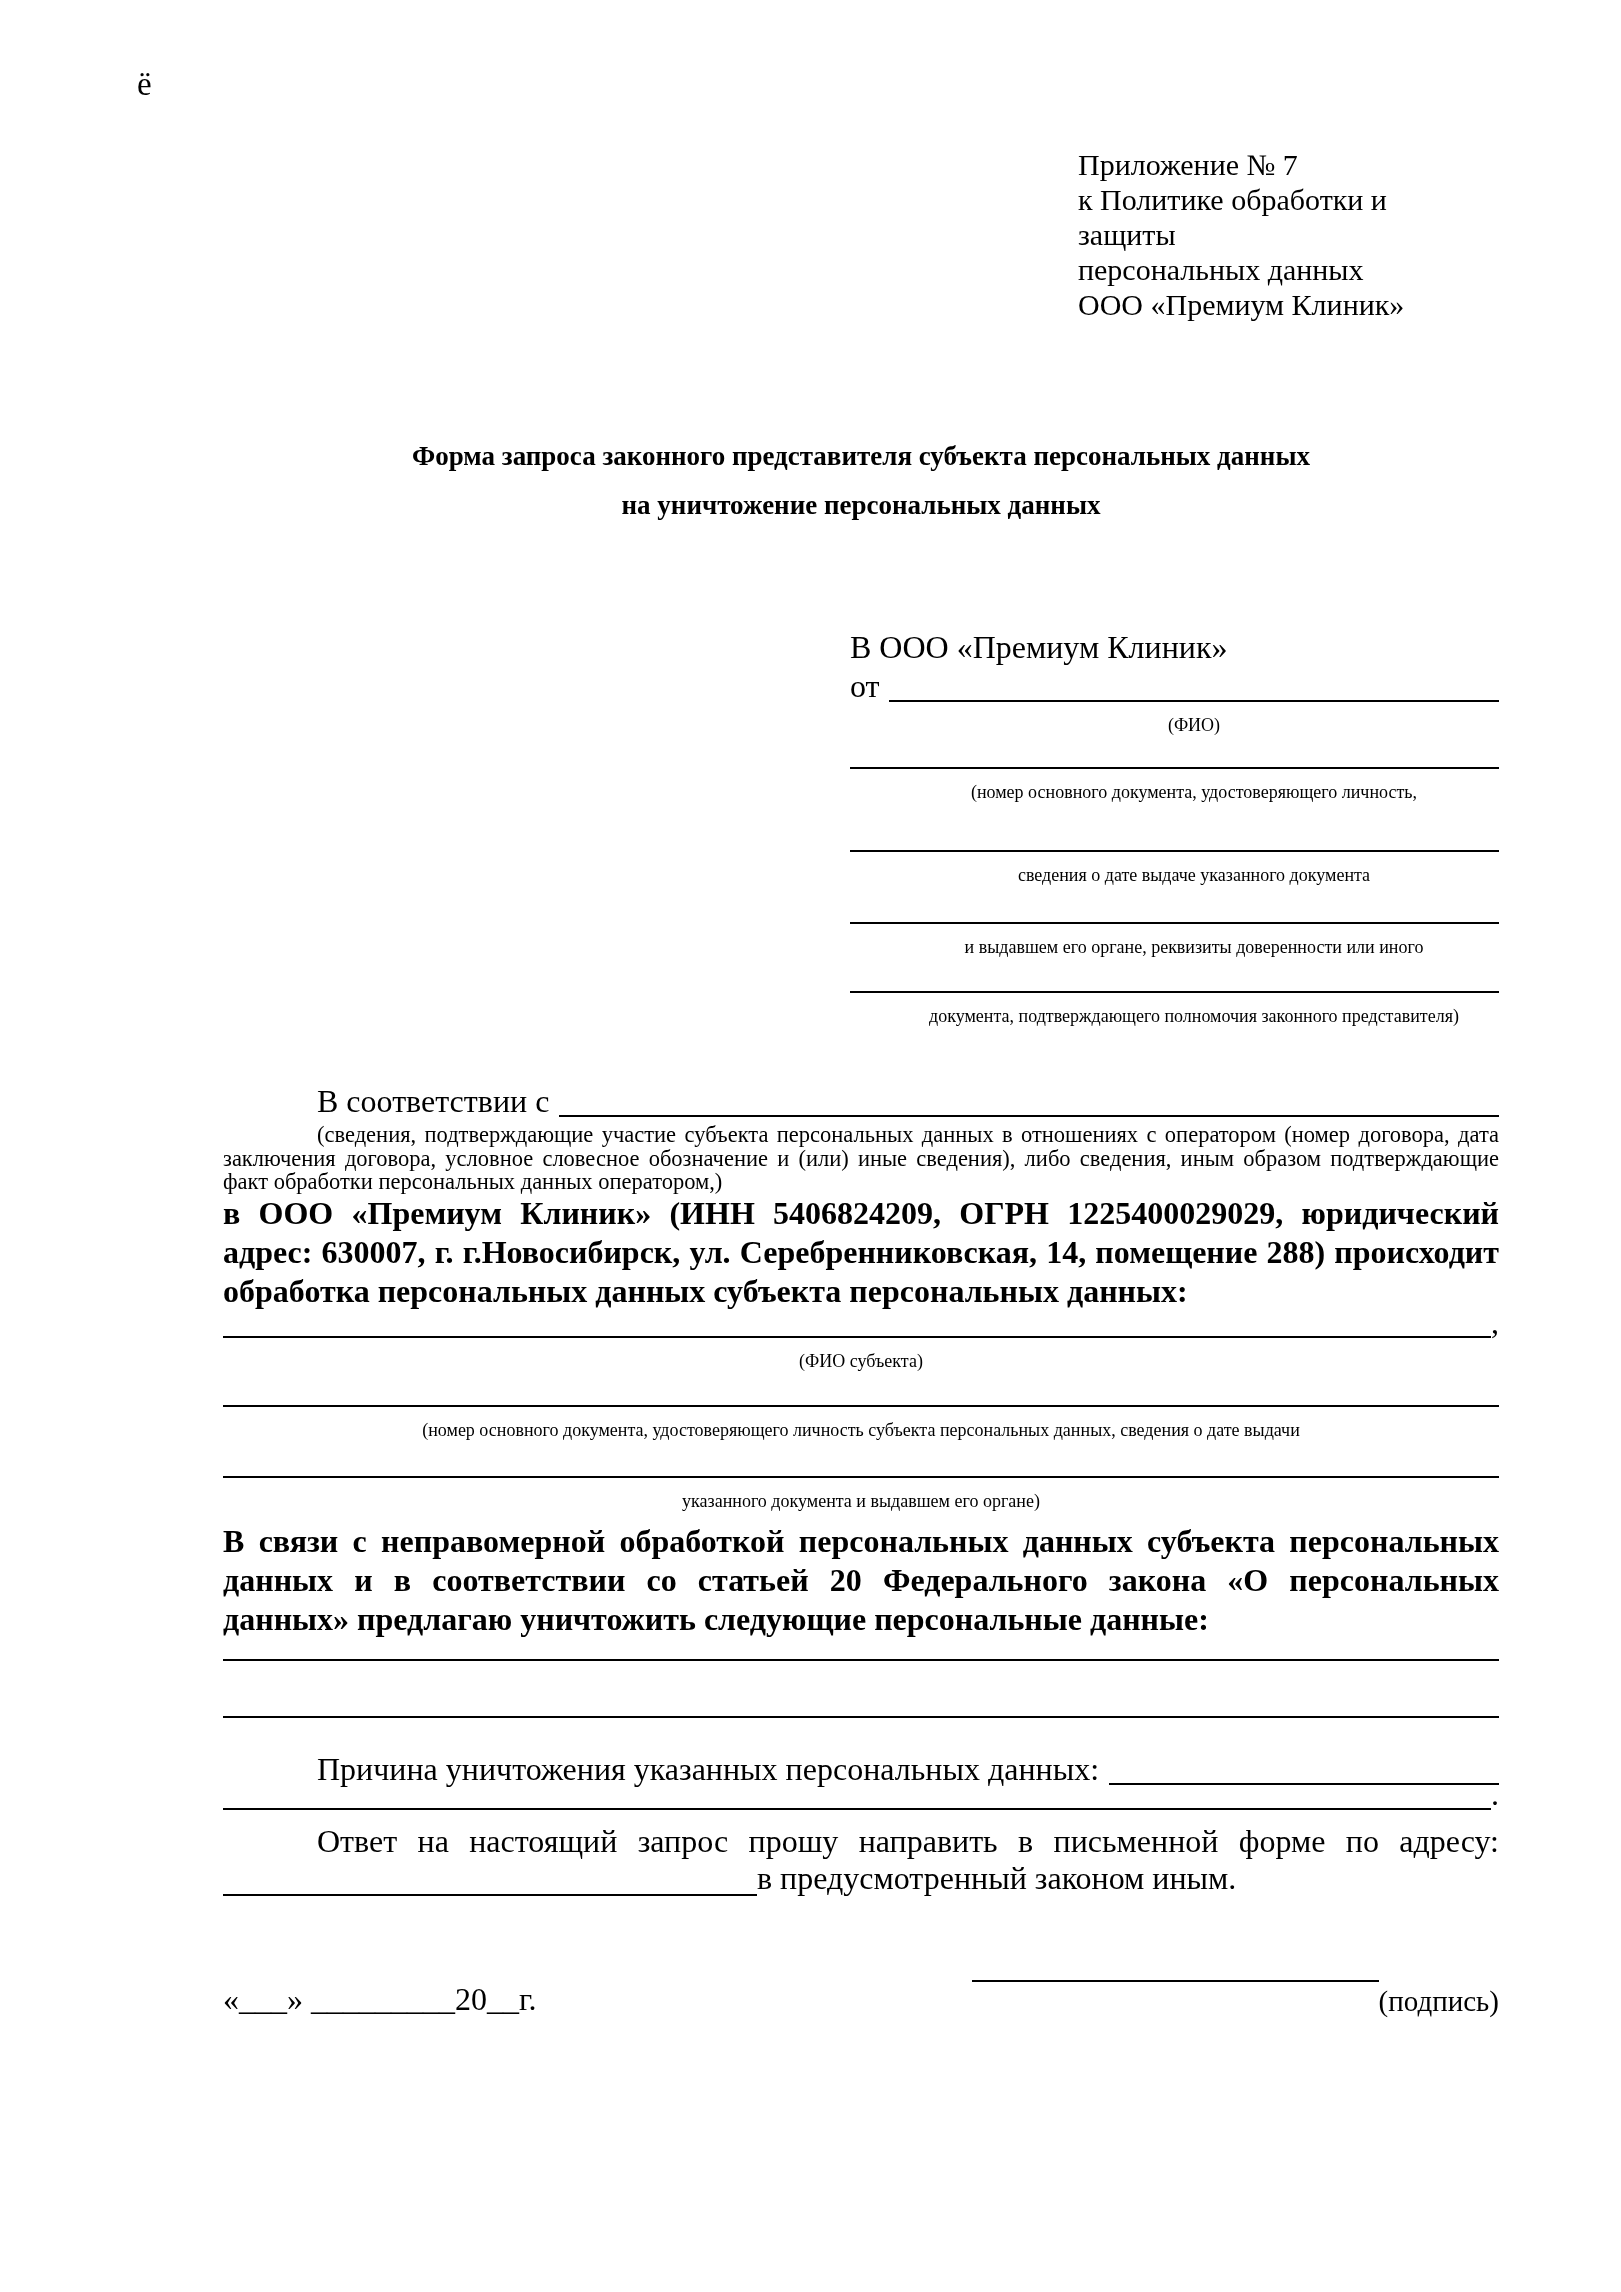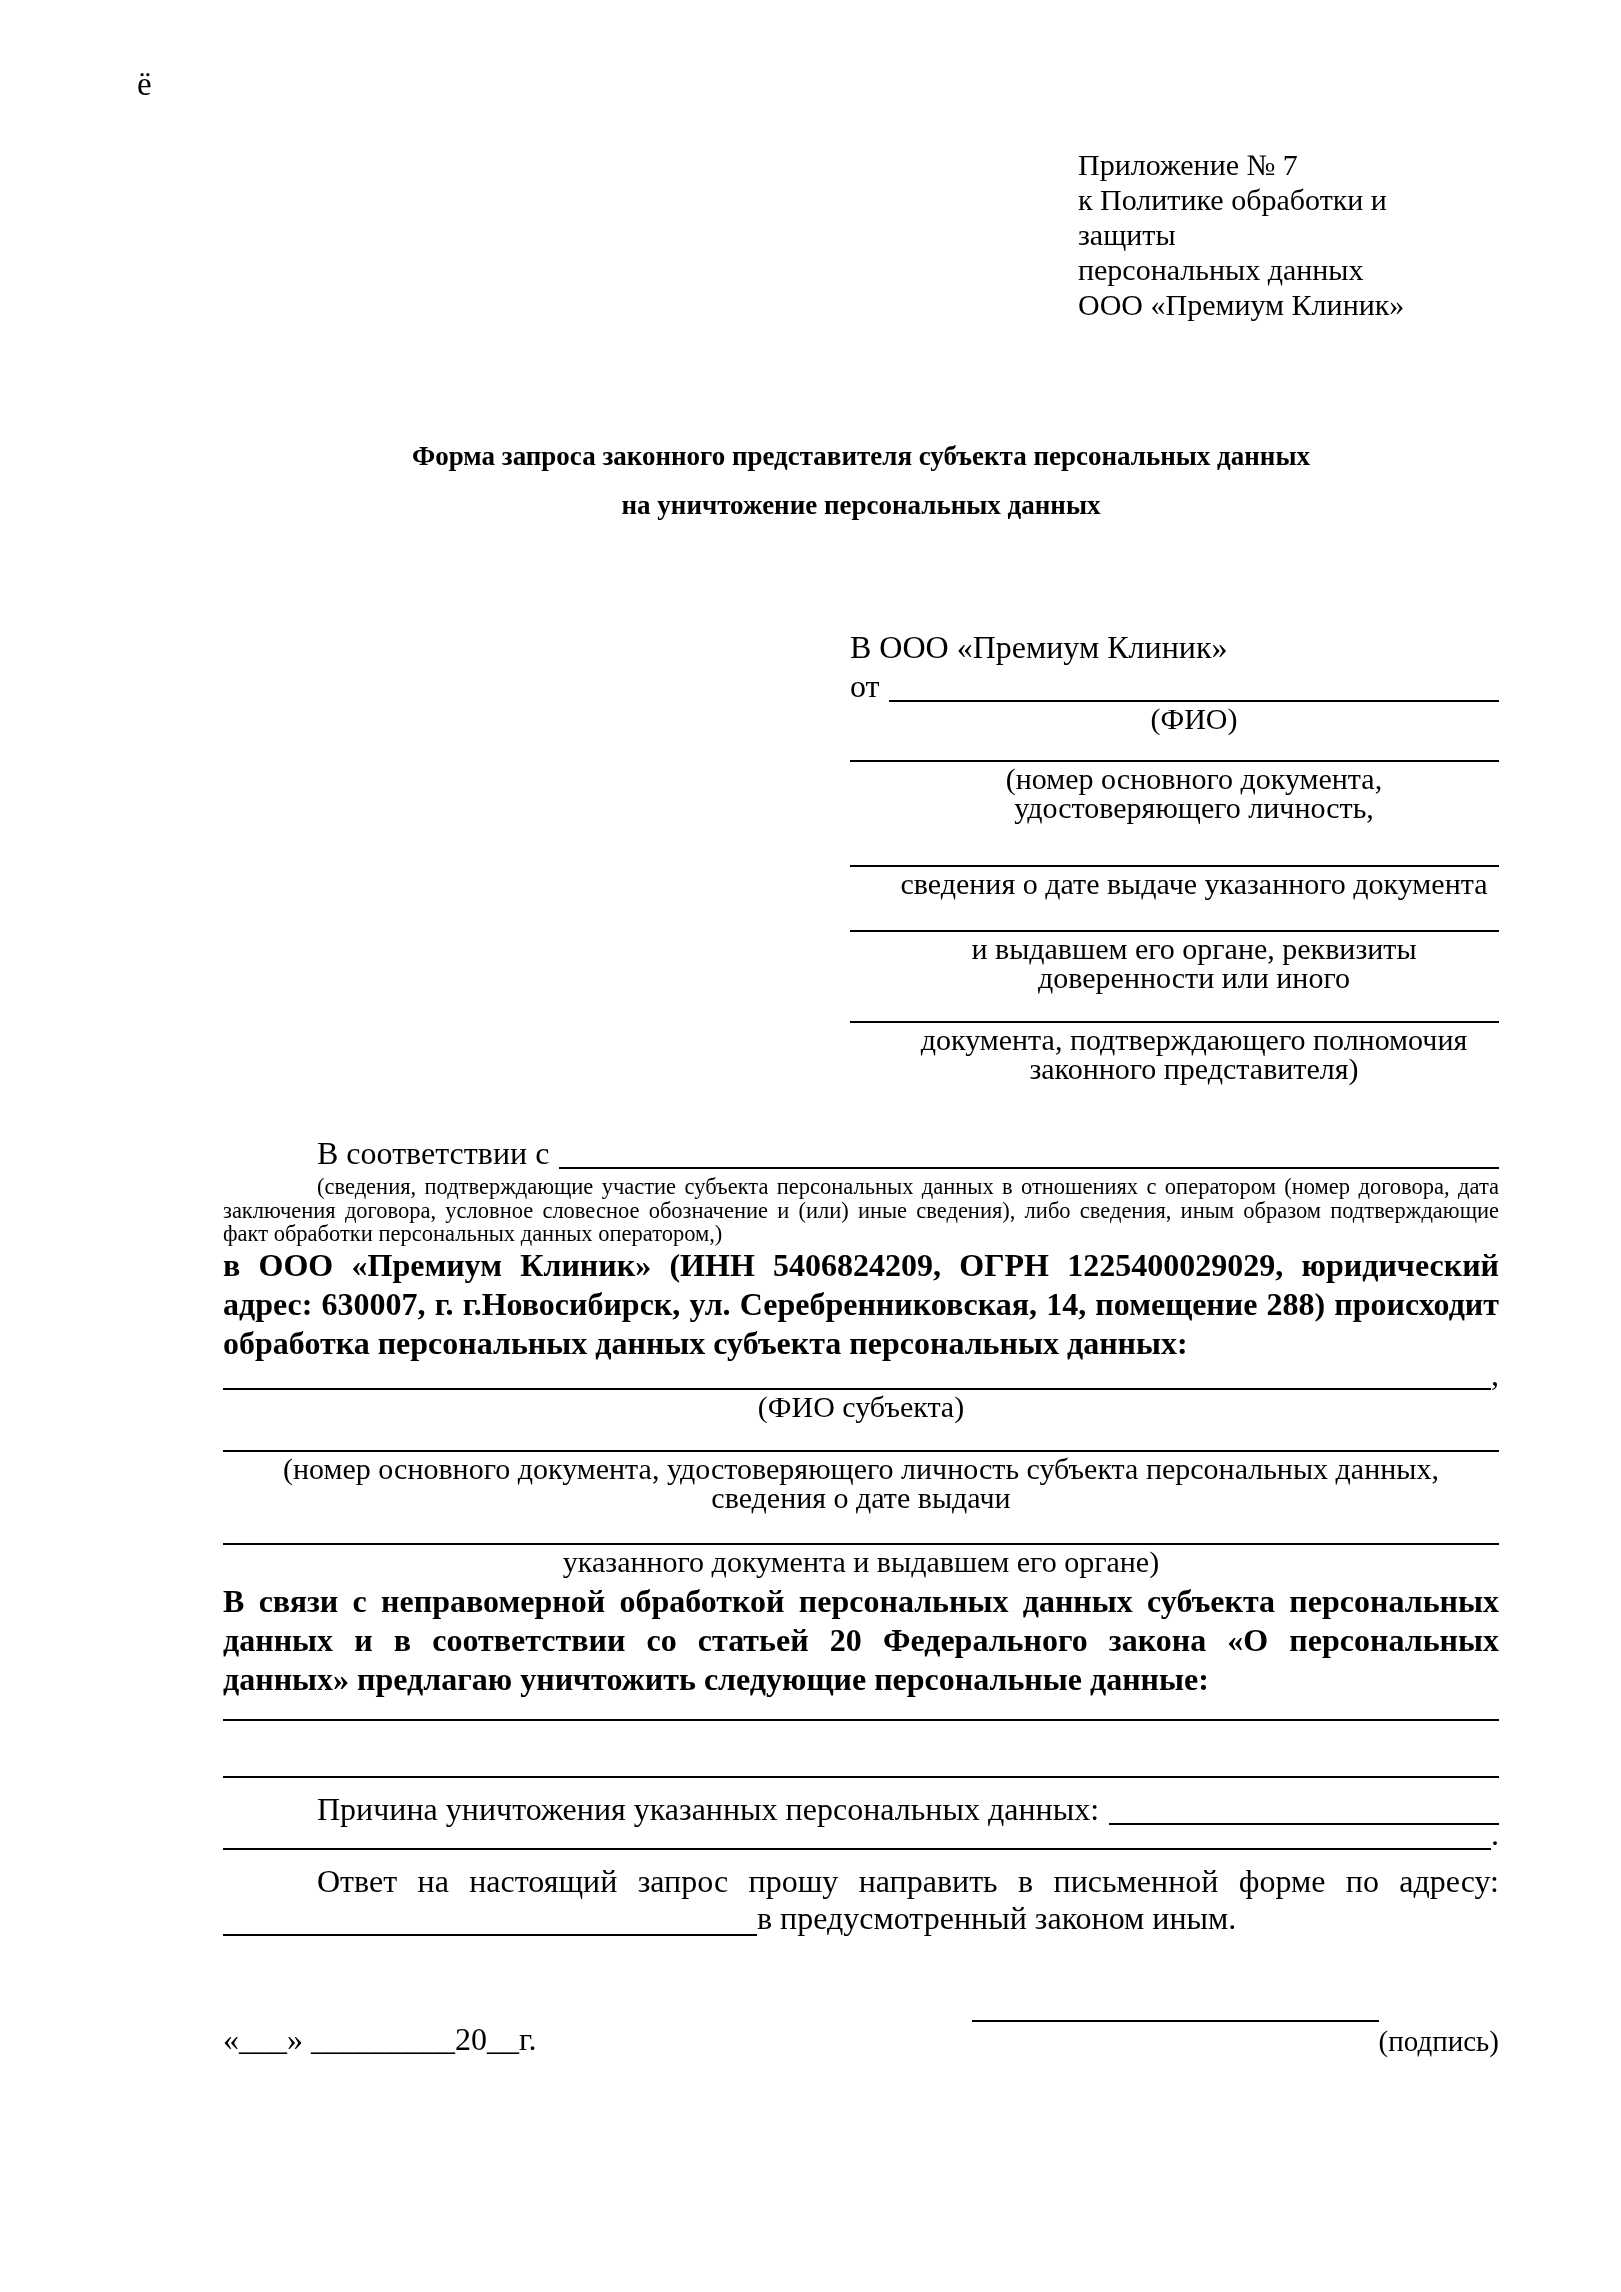--- a/index.html
+++ b/index.html
@@ -17,37 +17,37 @@
   .stray { position:absolute; left:137px; top:65px; font-size:33px; }
 
   .hdr { margin: 147px 16px 0 855px; font-size:30px; line-height:35px; }
 
   .title { margin-top: 110px; text-align:center; font-weight:700; font-size:27px; line-height:49px; }
 
   .addr { margin-left: 627px; margin-top: 98px; }
   .flexrow { display:flex; align-items:stretch; }
   .fill { flex:1; border-bottom:2.9px solid #000; margin-left:9.8px; }
   .from-row { height:35px; }
-  .cap { text-align:center; font-size:30px; line-height:29px; margin-top:2px; }
+  .cap { text-align:center; font-size:18px; line-height:29px; margin-top:9px; }
   .addr .cap { padding-left:39px; }
   .blank { border-bottom:2.9px solid #000; }
   .b1 { height:27.4px; } .b2 { height:43px; } .b3 { height:32px; } .b4 { height:29px; }
 
   .accord-row { margin-top:51px; height:35px; }
   .indent { padding-left:94px; white-space:nowrap; }
   .note { font-size:22.5px; line-height:23.5px; text-align:justify; text-indent:94px; margin-top:5.9px; }
   .para { text-align:justify;font-weight:bold; }
   .para.gap { margin-top:5.9px; }
 
   .line-row { display:flex; align-items:stretch; }
   .line-row .tail { align-self:flex-end; line-height:32px; }
   .subj-line { height:27.4px; }
   .sline { height:29px; } .sline2 { height:31px; }
   .d1 { height:19.6px; } .d2 { height:55px; }
-  .reason-row { margin-top:12px; height:35px; }
+  .reason-row { margin-top:32px; height:35px; }
   .dot-row { height:25.5px; }
   .reply { margin-top:11.8px; text-align:justify; text-align-last:justify; text-indent:94px; }
   .reply-row { height:35px; }
   .line-short { width:534px; border-bottom:2.9px solid #000; }
   .reply-tail { line-height:35px; align-self:flex-end; }
 
   .footer { margin-top:84px; display:flex; align-items:flex-start; height:39px; }
   .spacer { flex:1; }
   .sig-line { width:407px; border-bottom:2.9px solid #000; }
   .sig-cap { font-size:29px; align-self:flex-end; line-height:35px; }

